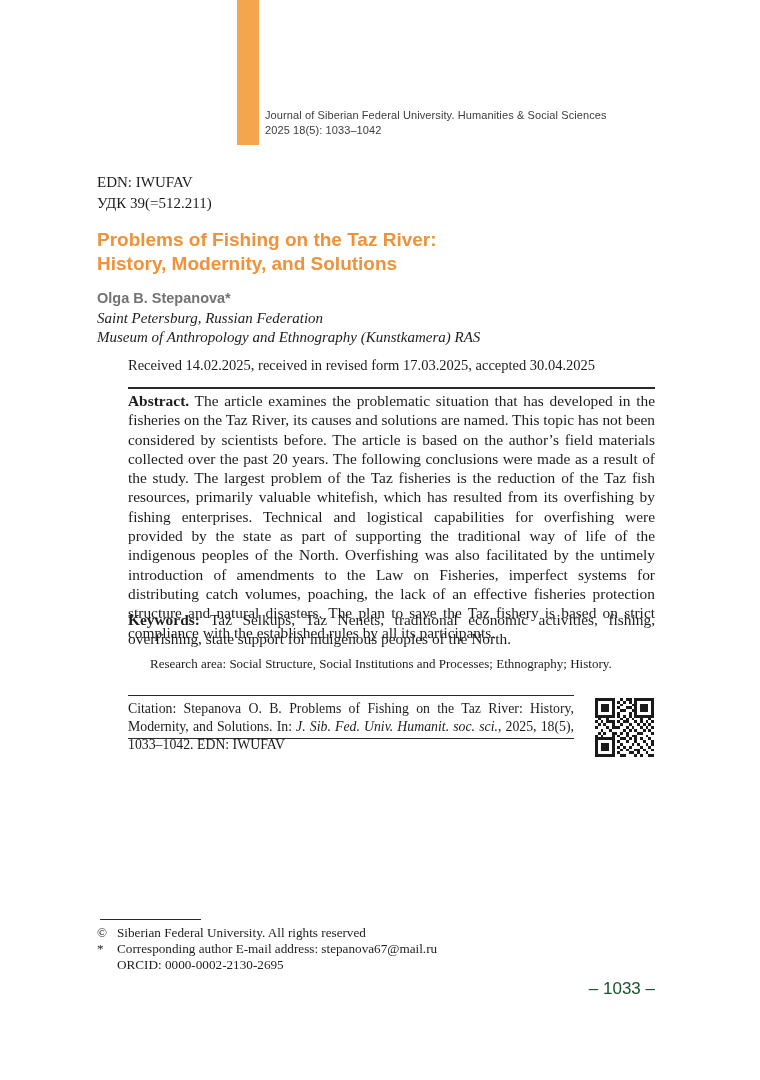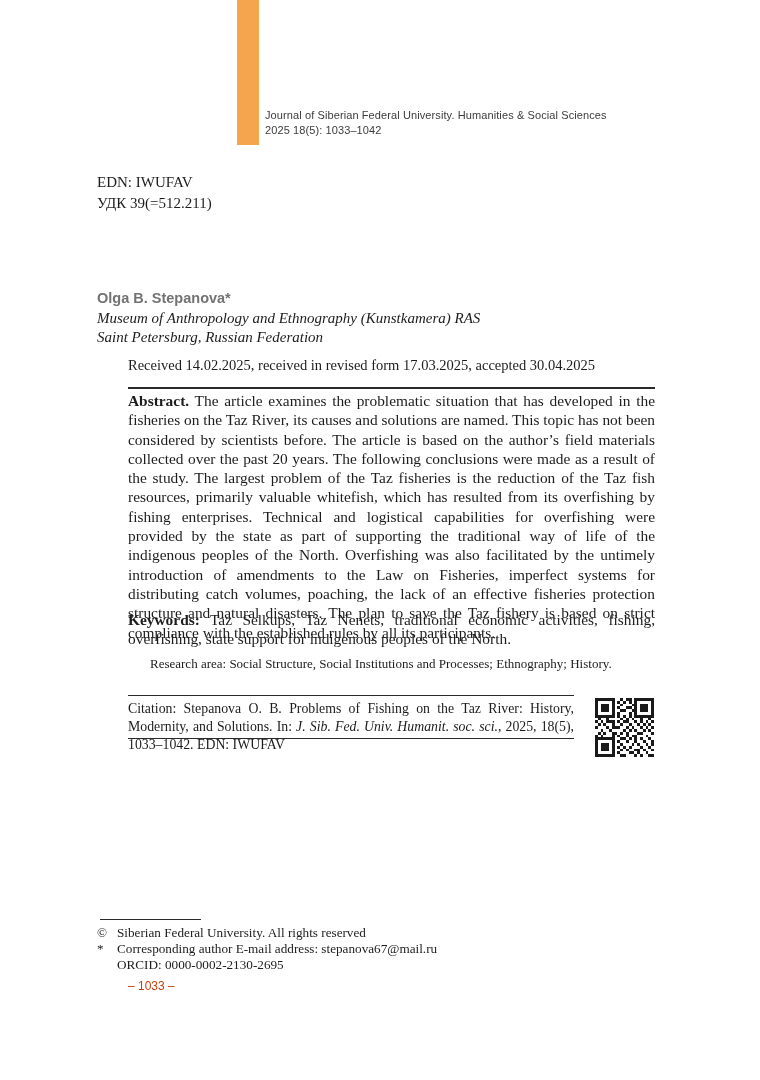--- a/index.html
+++ b/index.html
@@ -60,22 +60,22 @@
   .cit-rule-bot  { position:absolute; left:128px; top:738px; width:446px; border-top:1.5px solid #2a2a2a; }
   .qr-wrap { position:absolute; left:595px; top:698px; width:59px; height:59px; }
   .footnote-rule { position:absolute; left:100px; top:919px; width:101px; border-top:1.5px solid #2a2a2a; }
   .footnotes {
     position:absolute; left:97px; top:925px; font-size:13.2px; line-height:15.8px;
   }
   .footnote-line { display:flex; }
   .footnote-marker { width:20px; flex:none; }
   .footnote-text { flex:1; }
   .page-number {
-    position:absolute; left:128px; top:979px; width:527px; text-align:left;
-    font-family:"Liberation Sans", sans-serif; font-size:12px; color:#c2410c;
+    position:absolute; left:128px; top:979px; width:527px; text-align:right;
+    font-family:"Liberation Sans", sans-serif; font-size:17px; color:#14532d;
   }
   .b { font-weight:bold; }
   .i { font-style:italic; }
 </style>
 </head>
 <body>
 
 <div class="page">
 
   <div class="accent-bar"></div>
@@ -83,26 +83,30 @@
   <div class="journal-header">
     <div>Journal of Siberian Federal University. Humanities &amp; Social Sciences</div>
     <div>2025 18(5): 1033–1042</div>
   </div>
 
   <div class="meta-block">
     <div>EDN: IWUFAV</div>
     <div>УДК 39(=512.211)</div>
   </div>
 
+  <div class="article-title">
+    <div>Problems of Fishing on the Taz River:</div>
+    <div>History, Modernity, and Solutions</div>
+  </div>
 
   <div class="author-name">Olga B. Stepanova*</div>
 
   <div class="affiliation">
+    <div>Saint Petersburg, Russian Federation</div>
     <div>Museum of Anthropology and Ethnography (Kunstkamera) RAS</div>
-    <div>Saint Petersburg, Russian Federation</div>
   </div>
 
   <div class="received-line">Received 14.02.2025, received in revised form 17.03.2025, accepted 30.04.2025</div>
 
   <div class="abstract-rule"></div>
 
   <div class="abstract-par">
     <span class="b">Abstract.</span><span> The article examines the problematic situation that has developed in the fisheries on the Taz River, its causes and solutions are named. This topic has not been considered by scientists before. The article is based on the author’s field materials collected over the past 20 years. The following conclusions were made as a result of the study. The largest problem of the Taz fisheries is the reduction of the Taz fish resources, primarily valuable whitefish, which has resulted from its overfishing by fishing enterprises. Technical and logistical capabilities for overfishing were provided by the state as part of supporting the traditional way of life of the indigenous peoples of the North. Overfishing was also facilitated by the untimely introduction of amendments to the Law on Fisheries, imperfect systems for distributing catch volumes, poaching, the lack of an effective fisheries protection structure and natural disasters. The plan to save the Taz fishery is based on strict compliance with the established rules by all its participants.</span>
   </div>
 

